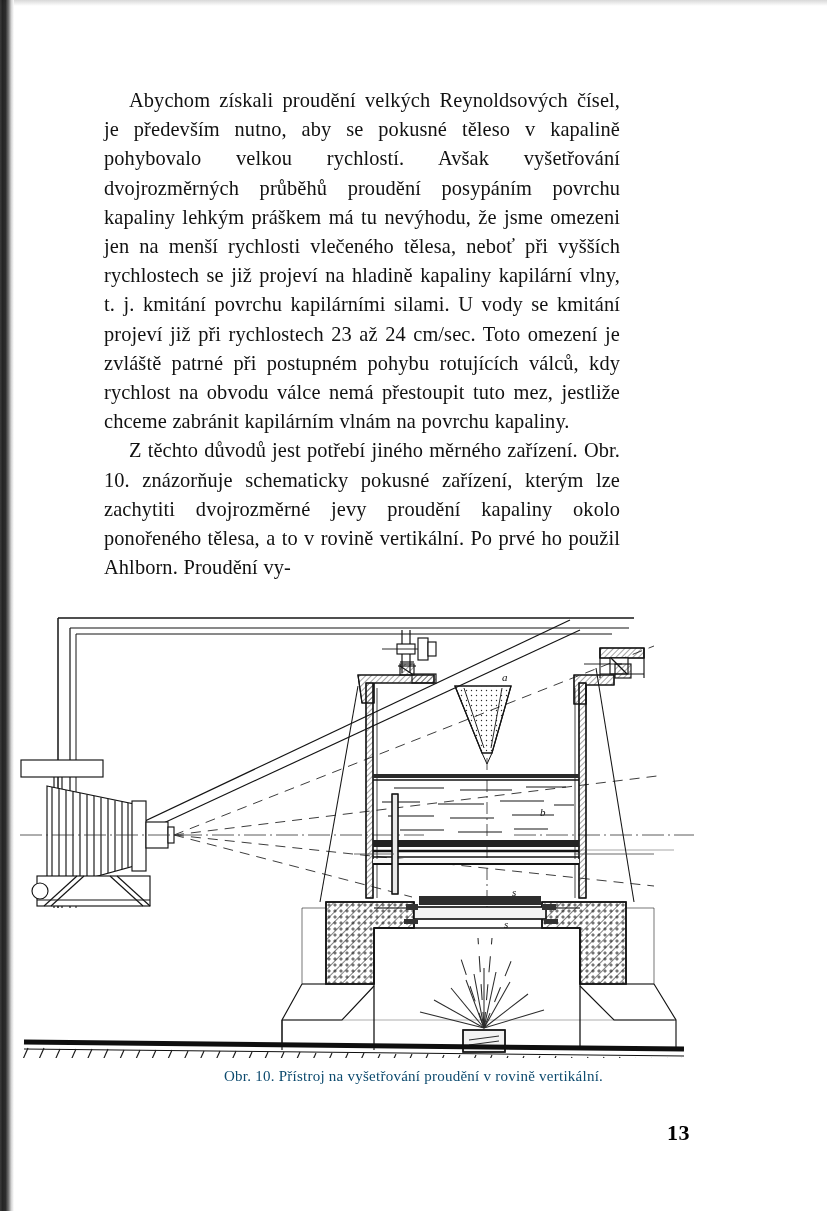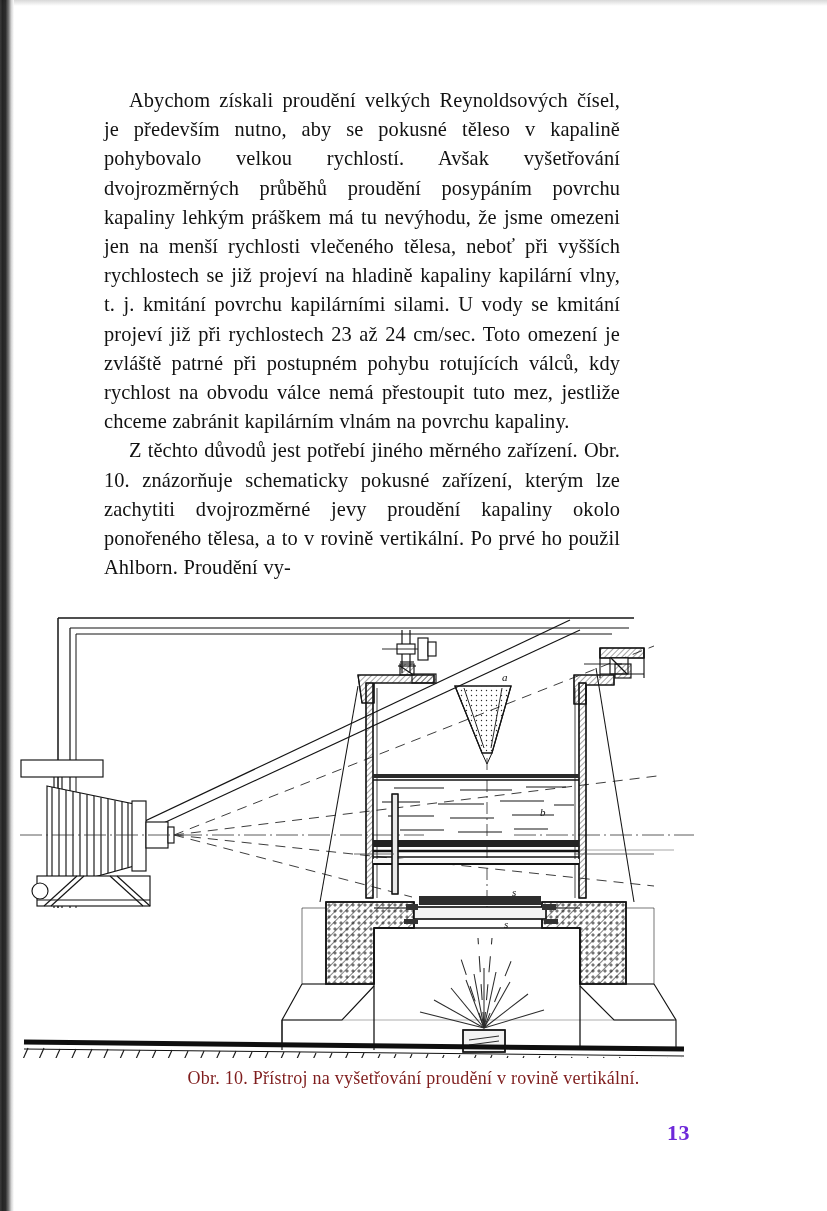--- a/index.html
+++ b/index.html
@@ -69,36 +69,36 @@
   }
   #figure svg { display: block; }
 
   
   #caption {
     position: absolute;
     left: 0;
     top: 1068px;
     width: 827px;
     text-align: center;
-    font-size: 18px;
+    font-size: 15px;
     letter-spacing: .25px;
-    color: #7f1d1d;
+    color: #0c4a6e;
   }
 
   
   #page-number {
     position: absolute;
     left: 0;
     top: 1120px;
     width: 690px;
     text-align: right;
     font-size: 22px;
     font-weight: bold;
     letter-spacing: .5px;
-    color: #6d28d9;
+    color: #000000;
   }
 </style>
 </head>
 <body>
 
 <div id="scan-edge-top"></div>
 <div id="scan-edge-left"></div>
 
 <div id="page">
 

